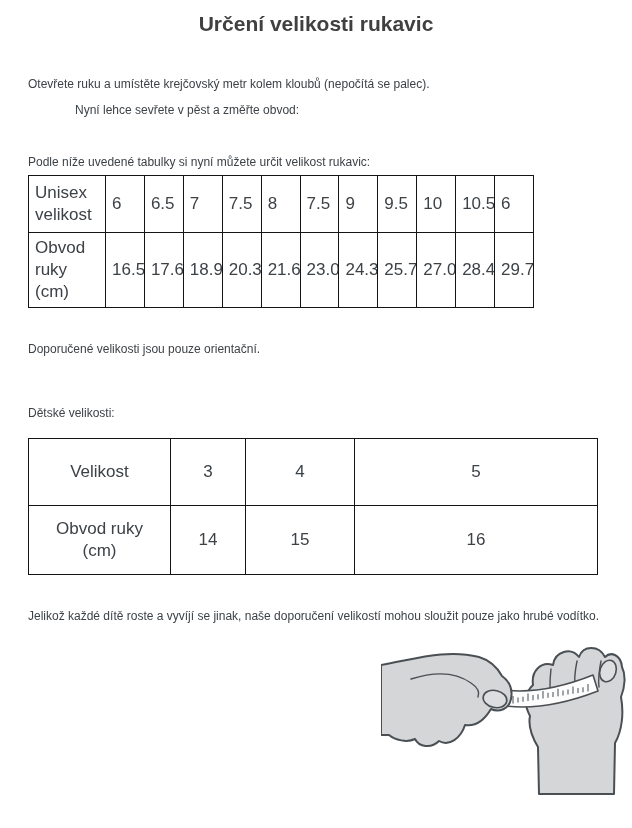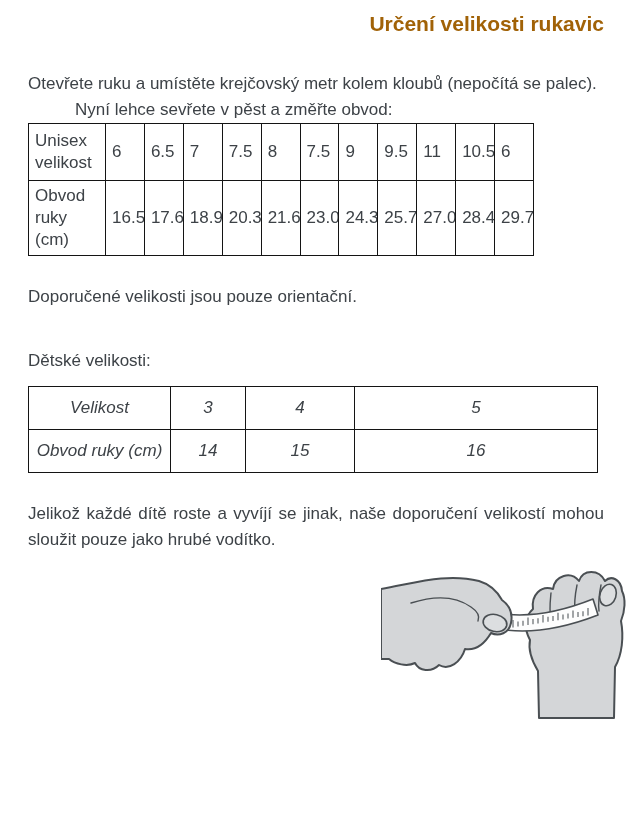--- a/index.html
+++ b/index.html
@@ -15,25 +15,25 @@
   .page {
     padding: 0 28px 6px 28px;
     box-sizing: border-box;
     width: 632px;
   }
   .doc-title {
     margin: 10px 0 0 0;
     font-size: 21px;
     line-height: 27px;
     font-weight: bold;
-    text-align: right;
-    color: #a16207;
+    text-align: center;
+    color: #404040;
   }
   .para {
-    font-size: 17px;
+    font-size: 12px;
     line-height: 26px;
     margin: 0;
   }
   .just { text-align: justify; }
   .intro-p       { margin-top: 34px; }
   .intro-line2   { margin-top: 0; margin-left: 47px; }
   .note-p        { margin-top: 26px; }
   .table-intro-p { margin-top: 26px; }
   .disclaimer-p  { margin-top: 28px; }
   .kids-head-p   { margin-top: 38px; }
@@ -56,22 +56,21 @@
   table.unisex td { height: 48px; }
   table.unisex .hdr-col { width: 77px; }
 
   table.kids {
     width: 569px;
     margin-top: 12px;
   }
   table.kids td {
     text-align: center;
     height: 42px;
-    padding: 0;
-    font-style: italic;
+    padding: 12px;
   }
   .kids-c0 { width: 142px; }
   .kids-c1 { width: 75px; }
   .kids-c2 { width: 109px; }
   .kids-c3 { width: 243px; }
 
   figure.illustration {
     margin: 14px -22px 0 auto;
     width: 245px;
     height: 152px;
@@ -83,20 +82,21 @@
 <body>
 
 <div class="page">
 
   <h1 class="doc-title">Určení velikosti rukavic</h1>
 
   <p class="para just intro-p">Otevřete ruku a umístěte krejčovský metr kolem kloubů (nepočítá se palec).</p>
   <p class="para intro-line2">Nyní lehce sevřete v pěst a změřte obvod:</p>
 
 
+  <p class="para table-intro-p">Podle níže uvedené tabulky si nyní můžete určit velikost rukavic:</p>
 
   <table class="size-table unisex">
     <colgroup>
       <col class="hdr-col">
       <col>
         <col>
         <col>
         <col>
         <col>
         <col>
@@ -110,21 +110,21 @@
       <tr>
         <td>Unisex velikost</td>
         <td>6</td>
         <td>6.5</td>
         <td>7</td>
         <td>7.5</td>
         <td>8</td>
         <td>7.5</td>
         <td>9</td>
         <td>9.5</td>
-        <td>11</td>
+        <td>10</td>
         <td>10.5</td>
         <td>6</td>
       </tr>
       <tr>
         <td>Obvod ruky (cm)</td>
         <td>16.5</td>
         <td>17.6</td>
         <td>18.9</td>
         <td>20.3</td>
         <td>21.6</td>

